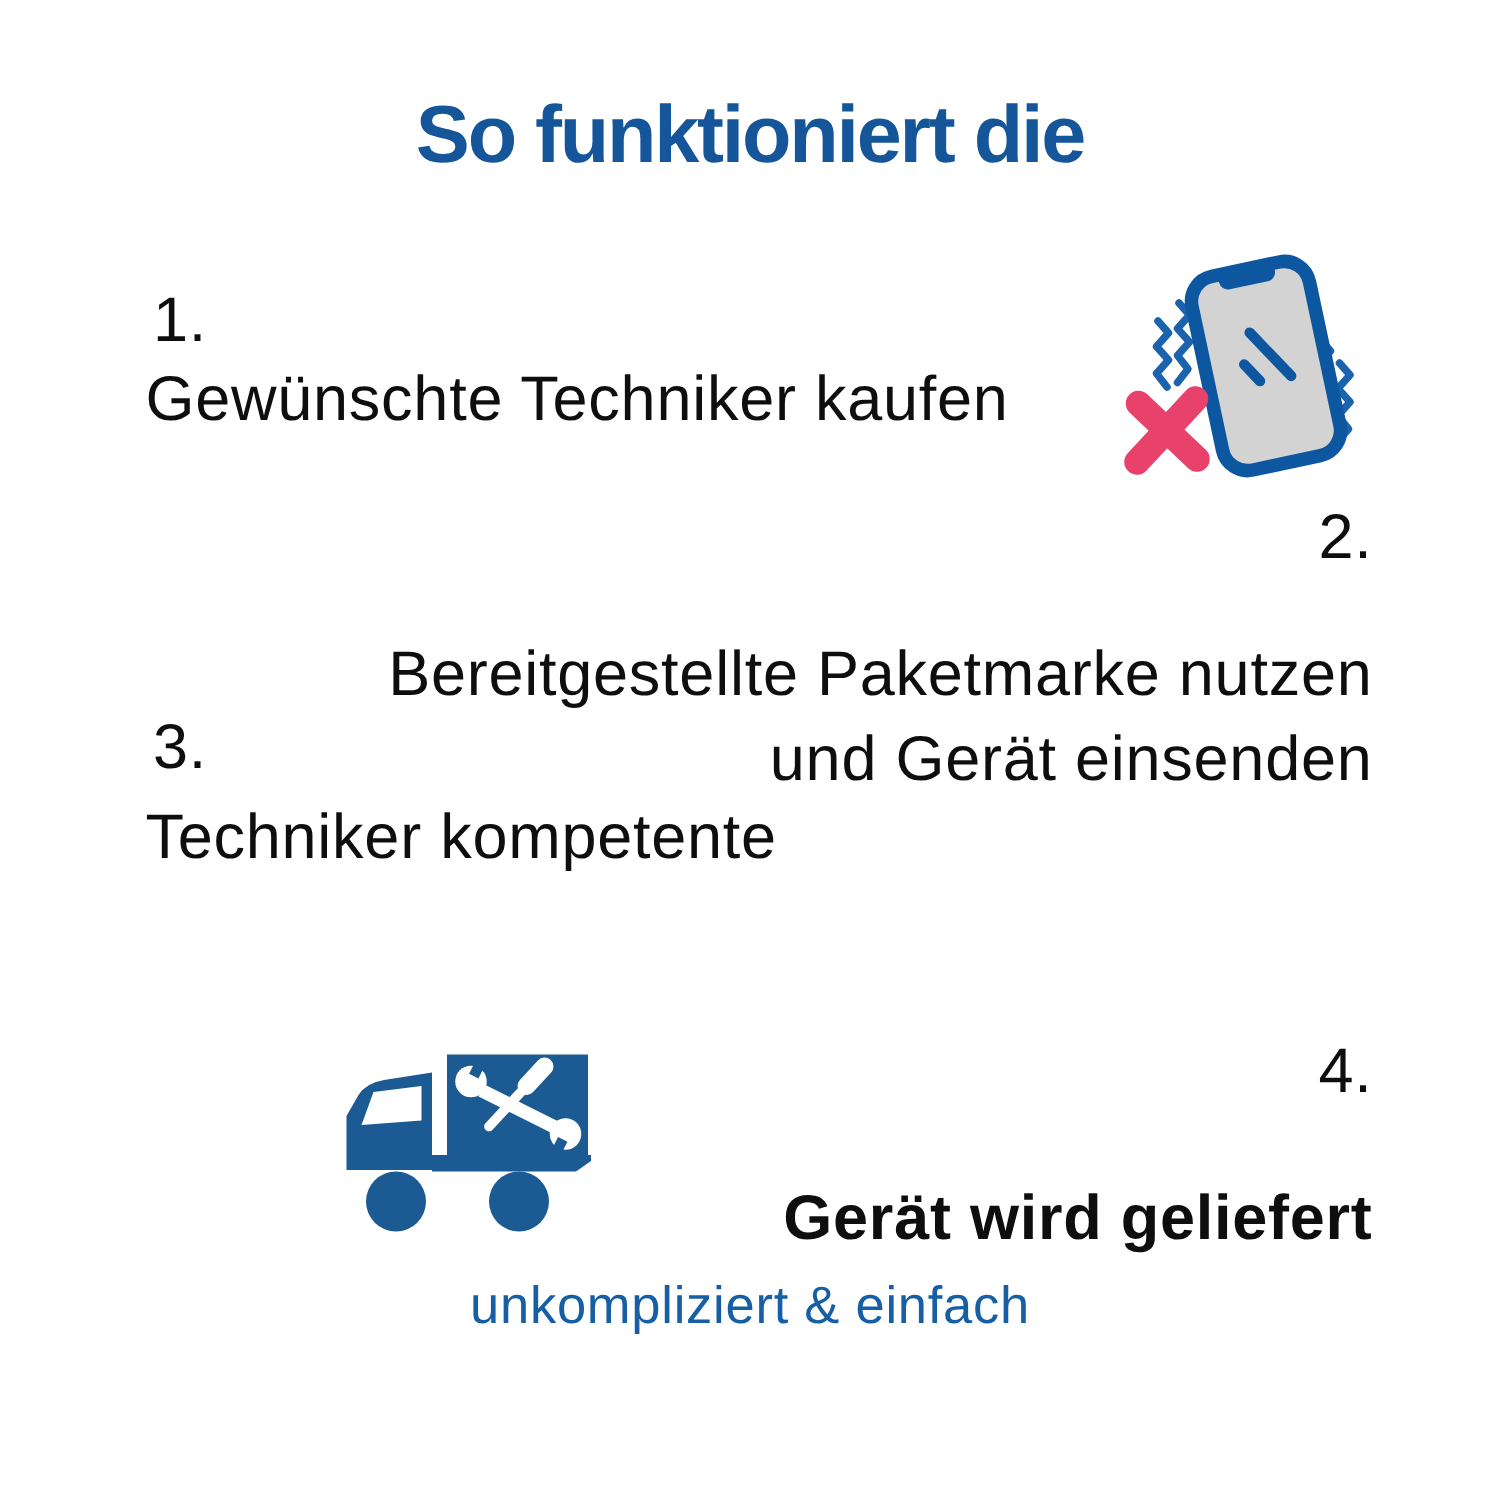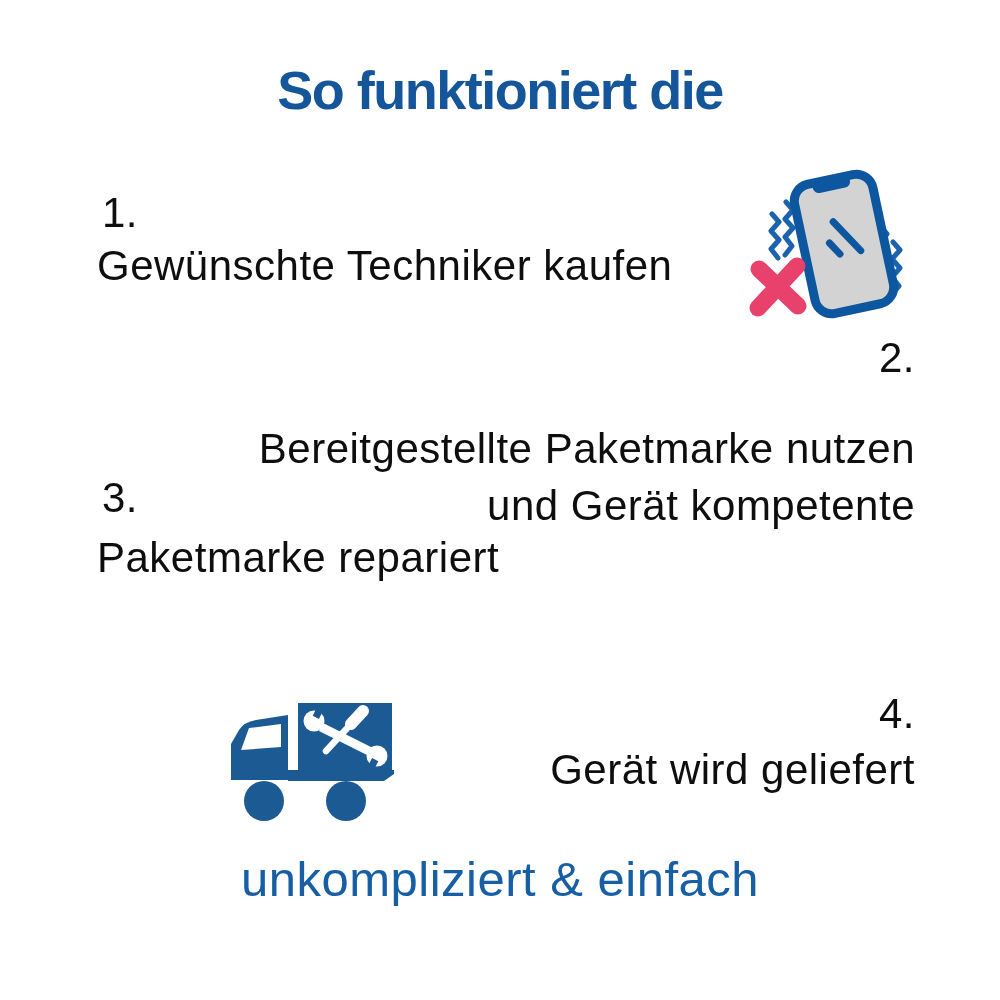--- a/index.html
+++ b/index.html
@@ -16,26 +16,26 @@
     line-height:57px;white-space:nowrap;
   }
   .right{text-align:right;}
   .pos-n1{left:102px;top:184px;}
   .pos-t1{left:97px;top:237px;}
   .pos-n2{right:85px;top:329px;}
   .pos-t2{right:85px;top:384px;margin-top:36px;}
   .pos-n3{left:102px;top:469px;}
   .pos-t3{left:97px;top:528px;line-height:59px;}
   .pos-n4{right:85px;top:685px;}
-  .pos-t4{right:85px;top:741px;}
+  .pos-t4{right:85px;top:783px;font-weight:bold;}
   .phone{position:absolute;left:742px;top:168px;width:175px;height:170px;}
   .truck{position:absolute;left:226px;top:700px;width:172px;height:122px;}
   .tagline{
     position:absolute;left:0;top:851px;width:1000px;text-align:center;
-    color:#175fa5;font-size:49px;letter-spacing:.5px;
+    color:#175fa5;font-size:35px;letter-spacing:.5px;
   }
 </style>
 </head>
 <body>
 
 <div class="page">
 
   <div class="title">
     <div>So funktioniert die</div>
   </div>
@@ -62,26 +62,26 @@
     </g>
     <g stroke="#e8426c" stroke-width="17" stroke-linecap="round">
       <line x1="17" y1="101" x2="56" y2="138"></line>
       <line x1="55" y1="98" x2="16" y2="140"></line>
     </g>
   </svg>
 
   <div class="num pos-n2 right">2.</div>
   <div class="body pos-t2 right">
     <div>Bereitgestellte Paketmarke nutzen</div>
-    <div>und Gerät kompetente</div>
+    <div>und Gerät einsenden</div>
   </div>
 
   <div class="num pos-n3">3.</div>
   <div class="body pos-t3">
-    <div>Paketmarke repariert</div>
+    <div>Techniker kompetente</div>
   </div>
 
   <svg class="truck" viewBox="0 0 172 122">
     <g fill="#1c5a94">
       <path d="M 62 15 L 30 20 Q 18 22 13 30 L 5 44 L 5 80 L 62 80 Z"></path>
       <polygon points="62,70 168,70 168,74 158,81 62,81"></polygon>
       <rect x="72" y="3" width="94" height="67"></rect>
       <circle cx="38" cy="101" r="20"></circle>
       <circle cx="120" cy="101" r="20"></circle>
     </g>

